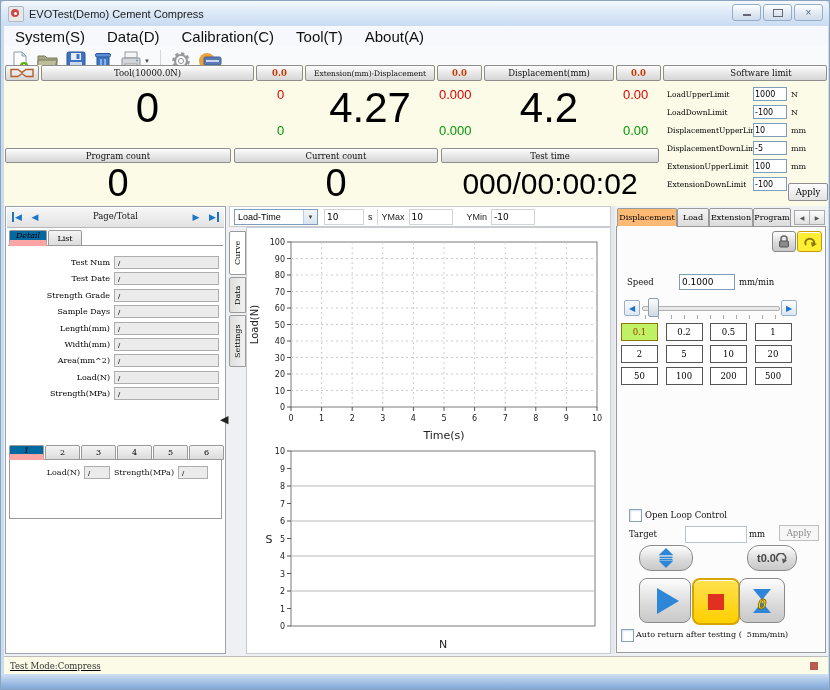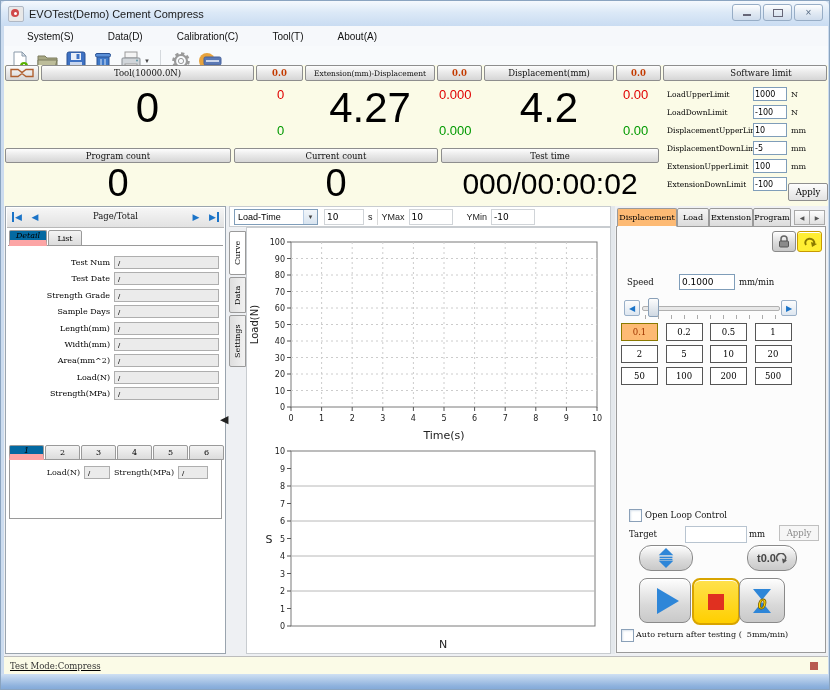--- a/index.html
+++ b/index.html
@@ -3,21 +3,21 @@
 <meta charset="utf-8">
 <style>
   html,body{margin:0;padding:0;background:#fff;}
   #win{position:relative;width:830px;height:690px;background:#ccdcef;font-family:"Liberation Sans",sans-serif;font-size:10px;color:#000;overflow:hidden;border:1px solid #8aa4c0;box-sizing:border-box;}
   .abs{position:absolute;}
   .titlebar{position:absolute;left:0;top:0;width:100%;height:25px;background:linear-gradient(#f5f9fd,#dce9f7 45%,#c9dcf2);display:flex;align-items:center;padding-left:7px;box-sizing:border-box;border-radius:5px 5px 0 0;}
   .title-text{font-size:11px;color:#1a1a1a;margin-left:5px;}
   .winbtns{position:absolute;right:6px;top:3px;display:flex;gap:2px;}
   .wbtn{width:27px;height:15px;border:1px solid #97adc6;border-radius:3px;background:linear-gradient(#fefefe,#e3ebf4 50%,#cfdcec);display:flex;align-items:center;justify-content:center;color:#566b84;font-size:10px;line-height:1;}
   .menubar{position:absolute;left:3px;top:25px;width:824px;height:20px;background:#f6f8fb;display:flex;align-items:center;}
-  .menuitem{padding:0 11px;font-size:10px;color:#111;margin-left:12px;}
+  .menuitem{padding:0 11px;font-size:15px;color:#111;}
   .toolbar{position:absolute;left:3px;top:45px;width:824px;height:30px;background:#f8fafc;border-bottom:1px solid #e0e4e8;display:flex;align-items:center;padding-left:6px;box-sizing:border-box;gap:7px;}
   .tbtn{display:flex;align-items:center;justify-content:center;height:26px;}
   .tsep{width:1px;height:22px;background:#d5d9dd;margin:0 3px;}
   .yellowpanel{position:absolute;left:3px;top:64px;width:824px;height:141px;background:#fbfbe7;}
   .hdrbtn{position:absolute;height:16px;background:linear-gradient(#fdfdfd,#eaeaea 45%,#d6d6d6);border:1px solid #8e8e8e;border-radius:2px;box-sizing:border-box;display:flex;align-items:center;justify-content:center;font-family:"DejaVu Serif",serif;font-size:8.5px;color:#111;}
   .peak{color:#c33a00;font-weight:bold;}
   .bmp{font-family:"DejaVu Serif",serif;font-size:8.5px;color:#111;}
   .disp-num{position:absolute;font-family:"Liberation Sans",sans-serif;color:#000;text-align:center;}
   .updown{position:absolute;font-size:13px;font-family:"Liberation Sans",sans-serif;}
   .red{color:#e00000;} .green{color:#009900;}
@@ -37,21 +37,21 @@
   .charttools{position:absolute;left:228px;top:205px;width:382px;height:21px;background:#fff;border:1px solid #c8ccd0;box-sizing:border-box;display:flex;align-items:center;}
   .combo{width:84px;height:16px;border:1px solid #7f9db9;background:#fff;display:flex;align-items:center;font-size:9px;padding-left:3px;box-sizing:border-box;margin-left:4px;position:relative;}
   .combo .arrow{position:absolute;right:0;top:0;width:13px;height:14px;border-left:1px solid #b9cde4;display:flex;align-items:center;justify-content:center;font-size:6px;color:#444;background:linear-gradient(#f2f6fa,#d8e4f0);}
   .ctin{height:14px;border:1px solid #d0d4d8;font-size:9px;padding:0 2px;font-family:"DejaVu Sans",sans-serif;}
   .ctlab{font-size:9px;color:#222;margin:0 4px;}
   .vtab{position:absolute;left:228px;width:17px;background:linear-gradient(90deg,#f2f2f2,#dedede);border:1px solid #9a9a9a;box-sizing:border-box;writing-mode:vertical-rl;transform:rotate(180deg);display:flex;align-items:center;justify-content:center;font-family:"DejaVu Serif",serif;font-size:8px;border-radius:0 2px 2px 0;}
   .vtab.active{background:#ffffff;z-index:2;}
   .rtab{position:absolute;top:2px;height:19px;background:linear-gradient(#f4f4f4,#dcdcdc);border:1px solid #9a9a9a;border-radius:2px 2px 0 0;box-sizing:border-box;display:flex;align-items:center;justify-content:center;font-family:"DejaVu Serif",serif;font-size:8px;}
   .rtab.active{background:#fdba74;border-bottom:1px solid #fcfcfc;z-index:3;}
   .sbtn{position:absolute;width:37px;height:18px;background:#fff;border:1px solid #555;box-sizing:border-box;display:flex;align-items:center;justify-content:center;font-size:8.5px;font-family:"DejaVu Serif",serif;}
-  .sbtn.sel{background:#fdba74;border:1px solid #8a7a00;color:#a03500;}
+  .sbtn.sel{background:#bef264;border:1px solid #8a7a00;color:#a03500;}
   .cb{position:absolute;width:11px;height:11px;background:#fff;border:1px solid #8aa0b8;box-shadow:inset 1px 1px 2px #d8e2ec;}
   .roundbtn{position:absolute;background:linear-gradient(#fefefe,#d9d9d9 60%,#c9c9c9);border:1px solid #8a8a8a;display:flex;align-items:center;justify-content:center;box-shadow:inset 0 1px 0 #fff;}
   .pill{border-radius:12px;}
   .bigb{border-radius:8px;}
   .statusbar{position:absolute;left:3px;top:655px;width:824px;height:18px;background:#fbfbe7;border-top:1px solid #bcbcbc;display:flex;align-items:center;text-decoration:underline;}
   .bottombar{position:absolute;left:0;top:673px;width:830px;height:17px;background:linear-gradient(#cfe0f3,#8fb2dd 70%,#7da5d6);}
   input{outline:none;}
 </style>
 </head>
 <body>

